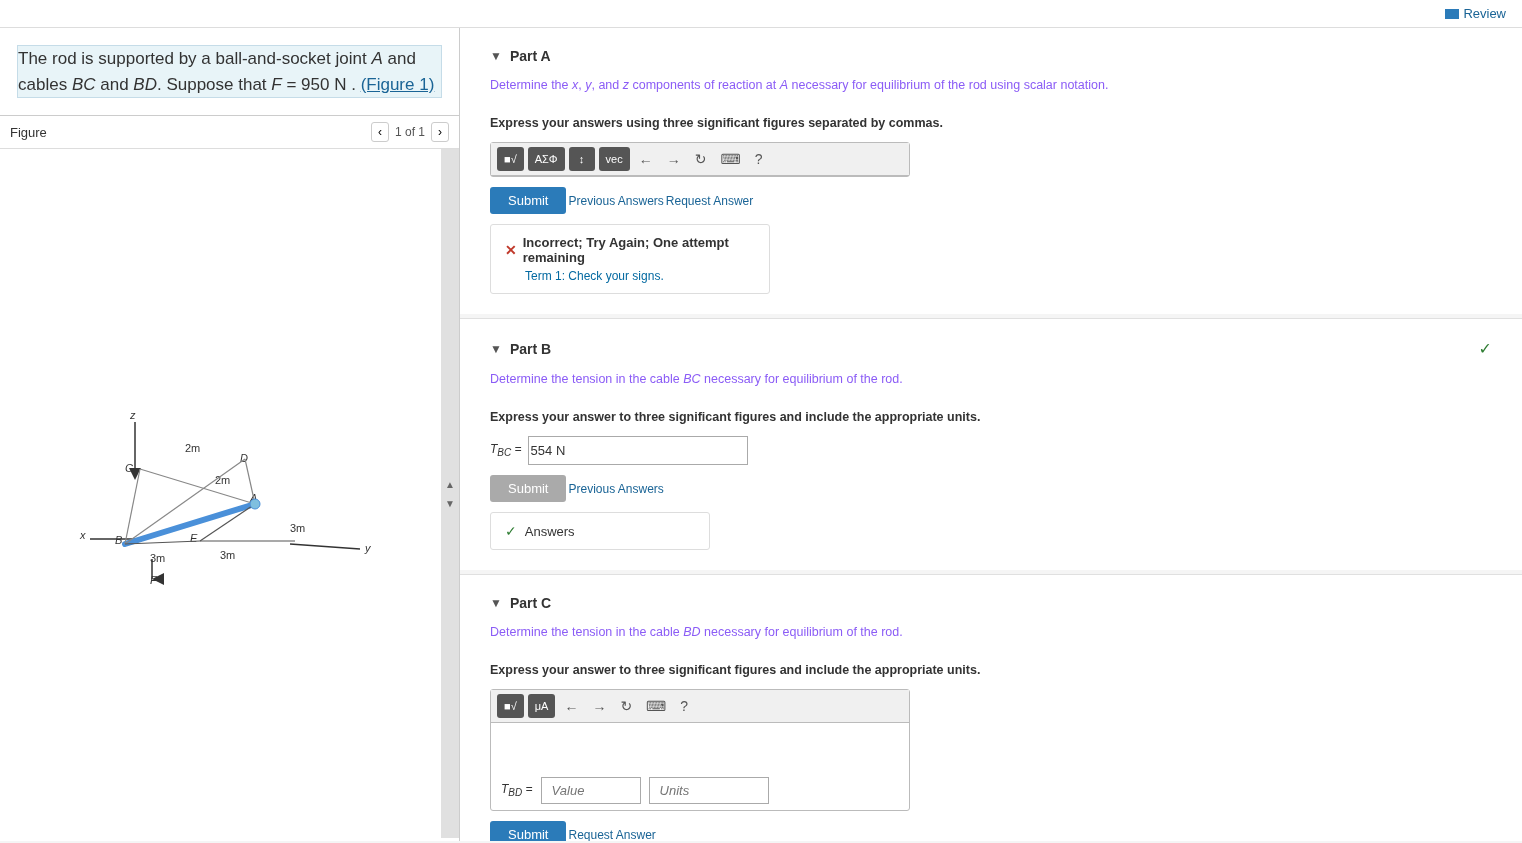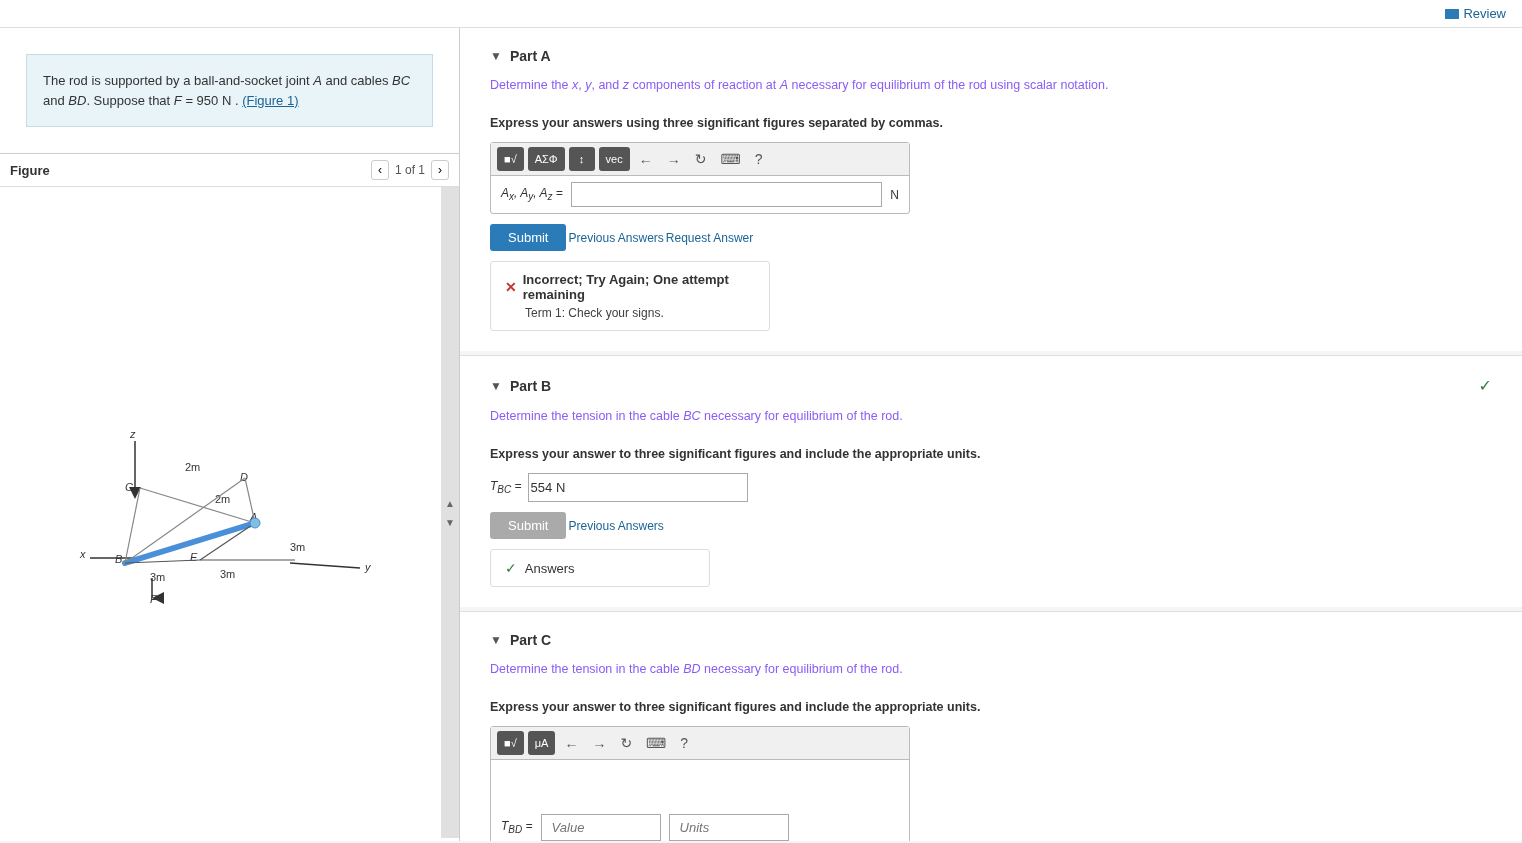--- a/index.html
+++ b/index.html
@@ -38,44 +38,43 @@
     .left-panel {
       width: 460px;
       min-width: 460px;
       background: white;
       border-right: 1px solid #ccc;
       display: flex;
       flex-direction: column;
     }
 
     .problem-statement {
-      padding: 16px;
       background: #e8f4f8;
       border: 1px solid #c5dce8;
-      margin: 26px;
-      font-size: 13px;
+      margin: 17px;
+      font-size: 17px;
       line-height: 1.5;
     }
     .problem-statement a { color: #1a6496; }
 
     .figure-panel {
       flex: 1;
       border-top: 1px solid #ccc;
       overflow: hidden;
     }
     .figure-header {
       display: flex;
       align-items: center;
       justify-content: space-between;
       padding: 6px 10px;
       background: white;
       border-bottom: 1px solid #ddd;
     }
     .figure-title {
-      font-weight: bold;
+      font-weight: normal;
       font-size: 13px;
     }
     .figure-nav {
       display: flex;
       align-items: center;
       gap: 6px;
     }
     .figure-nav-btn {
       background: none;
       border: 1px solid #ccc;
@@ -260,21 +259,21 @@
       display: flex;
       align-items: center;
       padding: 6px 10px;
       gap: 8px;
       margin-top: 48px;
     }
     .value-input {
       border: 1px solid #aaa;
       padding: 5px 10px;
       font-size: 13px;
-      width: 120px;
+      width: 100px;
       color: #737373;
       font-style: italic;
     }
     .units-input {
       border: 1px solid #aaa;
       padding: 5px 10px;
       font-size: 13px;
       width: 120px;
       color: #888;
       font-style: italic;
@@ -328,21 +327,21 @@
       display: flex;
       align-items: center;
       gap: 6px;
       font-size: 13px;
       font-weight: bold;
       margin-bottom: 4px;
     }
     .x-icon { color: #c0392b; font-size: 14px; }
     .feedback-incorrect-sub {
       font-size: 12px;
-      color: #404040;
+      color: #0369a1;
       margin-left: 20px;
     }
 
     .feedback-correct {
       border: 1px solid #ddd;
       border-radius: 3px;
       padding: 10px 14px;
       max-width: 220px;
       background: white;
       display: flex;
@@ -471,27 +470,20 @@
           <button class="math-btn">■√</button>
           <button class="math-btn">ΑΣΦ</button>
           <button class="math-btn">↕</button>
           <button class="math-btn">vec</button>
           <button class="math-btn-icon">←</button>
           <button class="math-btn-icon">→</button>
           <button class="math-btn-icon">↻</button>
           <button class="math-btn-icon">⌨</button>
           <button class="math-btn-icon">?</button>
         </div>
-        <div class="math-input-row">
-          <span class="math-label">
-            <em>A<sub>x</sub>, A<sub>y</sub>, A<sub>z</sub></em> =
-          </span>
-          <input type="text" class="math-input" style="">
-          <span class="math-unit">N</span>
-        </div>
       </div>
 
       <div class="action-row">
         <button class="submit-btn">Submit</button>
         <a href="#" class="link-btn">Previous Answers</a>
         <a href="#" class="link-btn">Request Answer</a>
       </div>
 
       <div class="feedback-incorrect">
         <div class="feedback-incorrect-header">

